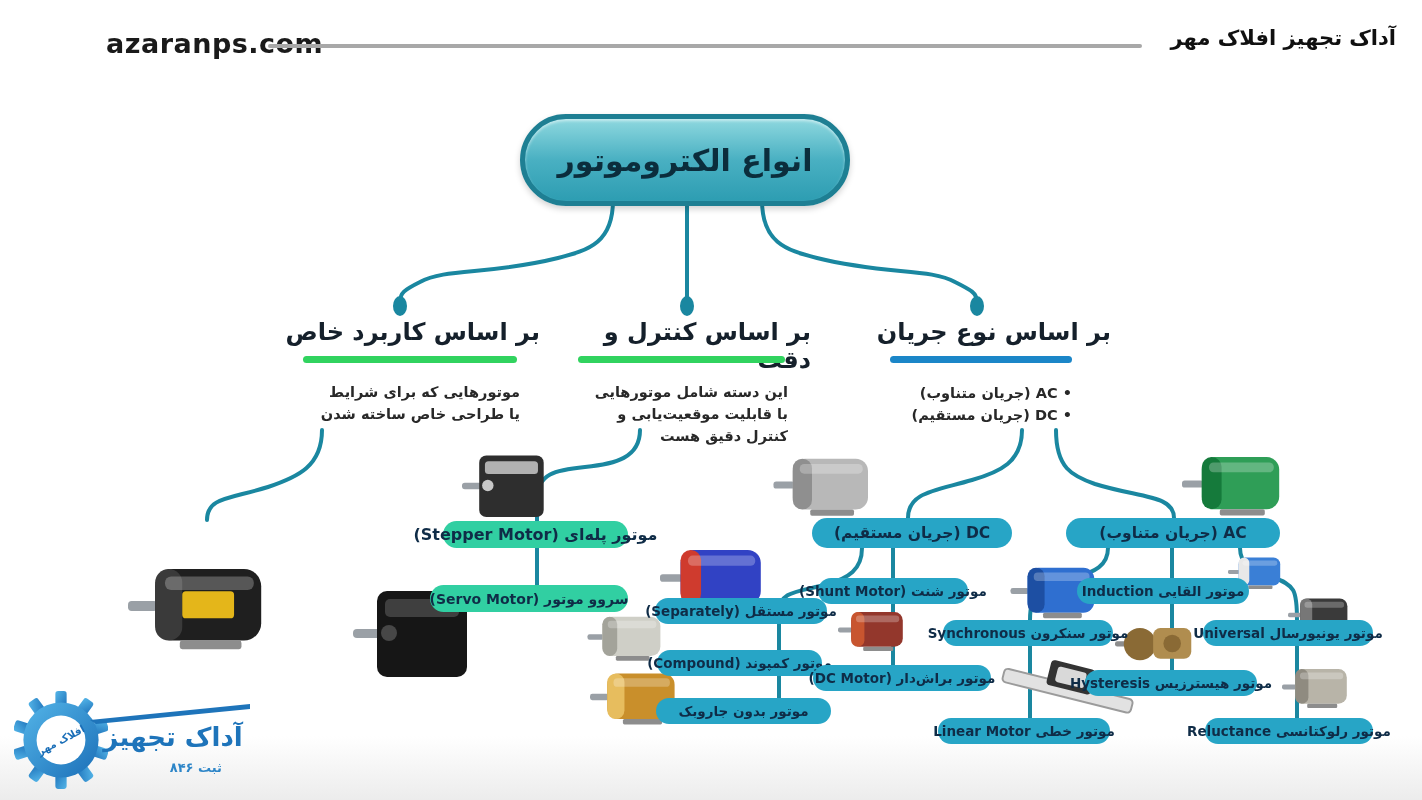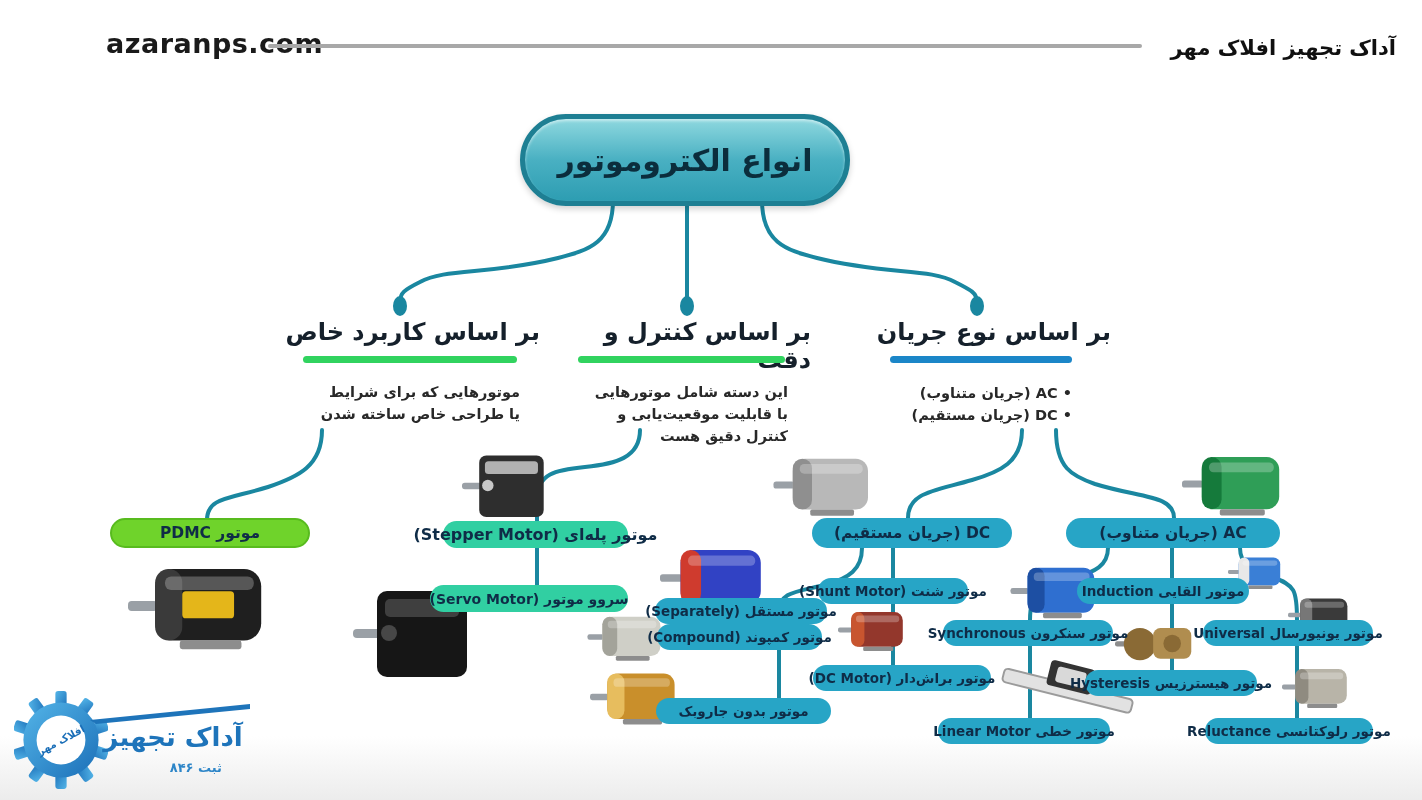--- a/index.html
+++ b/index.html
@@ -4,21 +4,21 @@
 <style>
   html,body{margin:0;padding:0;background:#fff;}
   .canvas{
     position:relative;width:1422px;height:800px;overflow:hidden;
     background:linear-gradient(180deg,#ffffff 0%,#ffffff 92%,#ececec 100%);
     font-family:"DejaVu Sans",sans-serif;
   }
   
   .site-url{position:absolute;left:106px;top:28px;font-size:27px;font-weight:bold;color:#1a1a1a;letter-spacing:.5px;}
   .header-rule{position:absolute;left:268px;top:44px;width:874px;height:4px;background:#a8a8a8;border-radius:2px;}
-  .company-name{position:absolute;right:26px;top:36px;font-size:21px;font-weight:bold;color:#101010;}
+  .company-name{position:absolute;right:26px;top:26px;font-size:21px;font-weight:bold;color:#101010;}
   
   .root-pill{
     position:absolute;left:520px;top:114px;width:330px;height:92px;border-radius:46px;
     background:linear-gradient(180deg,#8ed8df 0%,#49b0c2 50%,#2d9db2 100%);
     border:5px solid #1e7f93;box-sizing:border-box;
     display:flex;align-items:center;justify-content:center;
     box-shadow:0 3px 6px rgba(0,0,0,.18), inset 0 2px 3px rgba(255,255,255,.5);
     z-index:3;
   }
   .root-pill span{font-size:30px;font-weight:bold;color:#0b2d3c;}
@@ -43,21 +43,21 @@
   .pill.green{background:#6fd32b;border:2px solid #58bb1e;}
   .pill.mint{background:#31cfa2;}
   .pill.blue{background:#27a5c6;}
   .p-pdmc{left:110px;top:518px;width:200px;}
   .p-stepper{left:443px;top:521px;width:185px;height:27px;font-size:16px;}
   .p-servo{left:430px;top:585px;width:198px;height:27px;font-size:14px;}
   .p-dc{left:812px;top:518px;width:200px;}
   .p-ac{left:1066px;top:518px;width:214px;}
   .p-shunt{left:818px;top:578px;width:150px;text-align:center;}
   .p-separately{left:655px;top:598px;width:172px;}
-  .p-compound{left:657px;top:624px;width:165px;text-align:right;}
+  .p-compound{left:657px;top:650px;width:165px;text-align:right;}
   .p-brushed{left:813px;top:665px;width:178px;}
   .p-brushless{left:656px;top:698px;width:175px;}
   .p-induction{left:1077px;top:578px;width:172px;}
   .p-synchronous{left:943px;top:620px;width:170px;}
   .p-universal{left:1203px;top:620px;width:170px;}
   .p-hysteresis{left:1085px;top:670px;width:172px;}
   .p-linear{left:938px;top:718px;width:172px;}
   .p-reluctance{left:1205px;top:718px;width:168px;}
   
   #images-layer .motor-img{position:absolute;z-index:2;}
@@ -120,21 +120,20 @@
   <div class="underline u2 green"></div>
   <div class="branch-desc d2" dir="rtl">این دسته شامل موتورهایی
 با قابلیت موقعیت‌یابی و
 کنترل دقیق هست</div>
 
   <div class="branch-title t3" dir="rtl">بر اساس نوع جریان</div>
   <div class="underline u3 blue"></div>
   <div class="branch-desc d3" dir="rtl">• AC (جریان متناوب)
 • DC (جریان مستقیم)</div>
 
-  <div class="pill big green p-pdmc" dir="rtl">موتور PDMC</div>
   <div class="pill mint p-stepper" dir="rtl">موتور پله‌ای (Stepper Motor)</div>
   <div class="pill mint p-servo" dir="rtl">سروو موتور (Servo Motor)</div>
   <div class="pill big blue p-dc" dir="rtl">DC (جریان مستقیم)</div>
   <div class="pill big blue p-ac" dir="rtl">AC (جریان متناوب)</div>
   <div class="pill sm blue p-shunt" dir="rtl">موتور شنت (Shunt Motor)</div>
   <div class="pill sm blue p-separately" dir="rtl">موتور مستقل (Separately)</div>
   <div class="pill sm blue p-compound" dir="rtl">موتور کمپوند (Compound)</div>
   <div class="pill sm blue p-brushed" dir="rtl">موتور براش‌دار (DC Motor)</div>
   <div class="pill sm blue p-brushless" dir="rtl">موتور بدون جاروبک</div>
   <div class="pill sm blue p-induction" dir="rtl">موتور القایی Induction</div>

